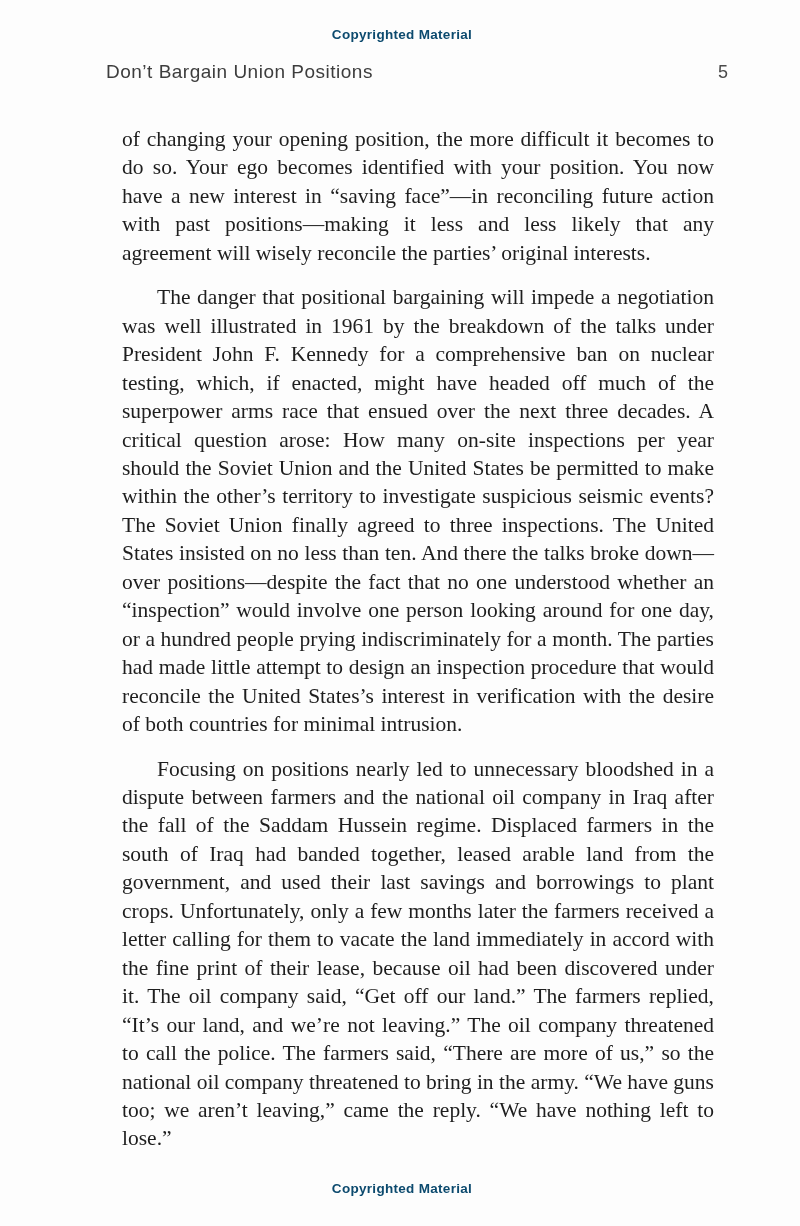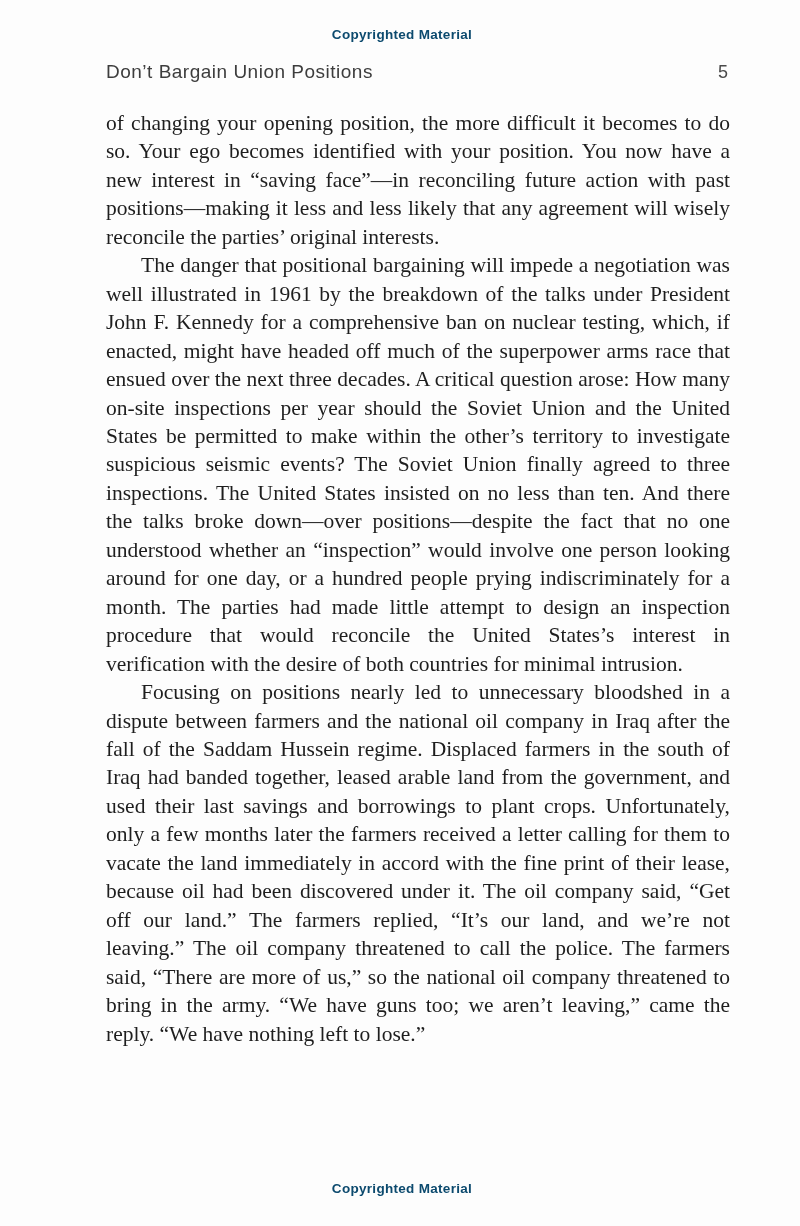--- a/index.html
+++ b/index.html
@@ -54,21 +54,21 @@
     left: 106px;
     top: 109px;
     width: 624px;
     font-family: "Liberation Serif", serif;
     font-size: 21.5px;
     line-height: 28.45px;
     color: #1e1e1e;
     text-align: justify;
   }
   .body-text p {
-    margin: 0;
+    margin: 16px;
     padding: 0;
     text-indent: 35px;
   }
   .body-text p.no-indent {
     text-indent: 0;
   }
 </style>
 </head>
 <body>
 

